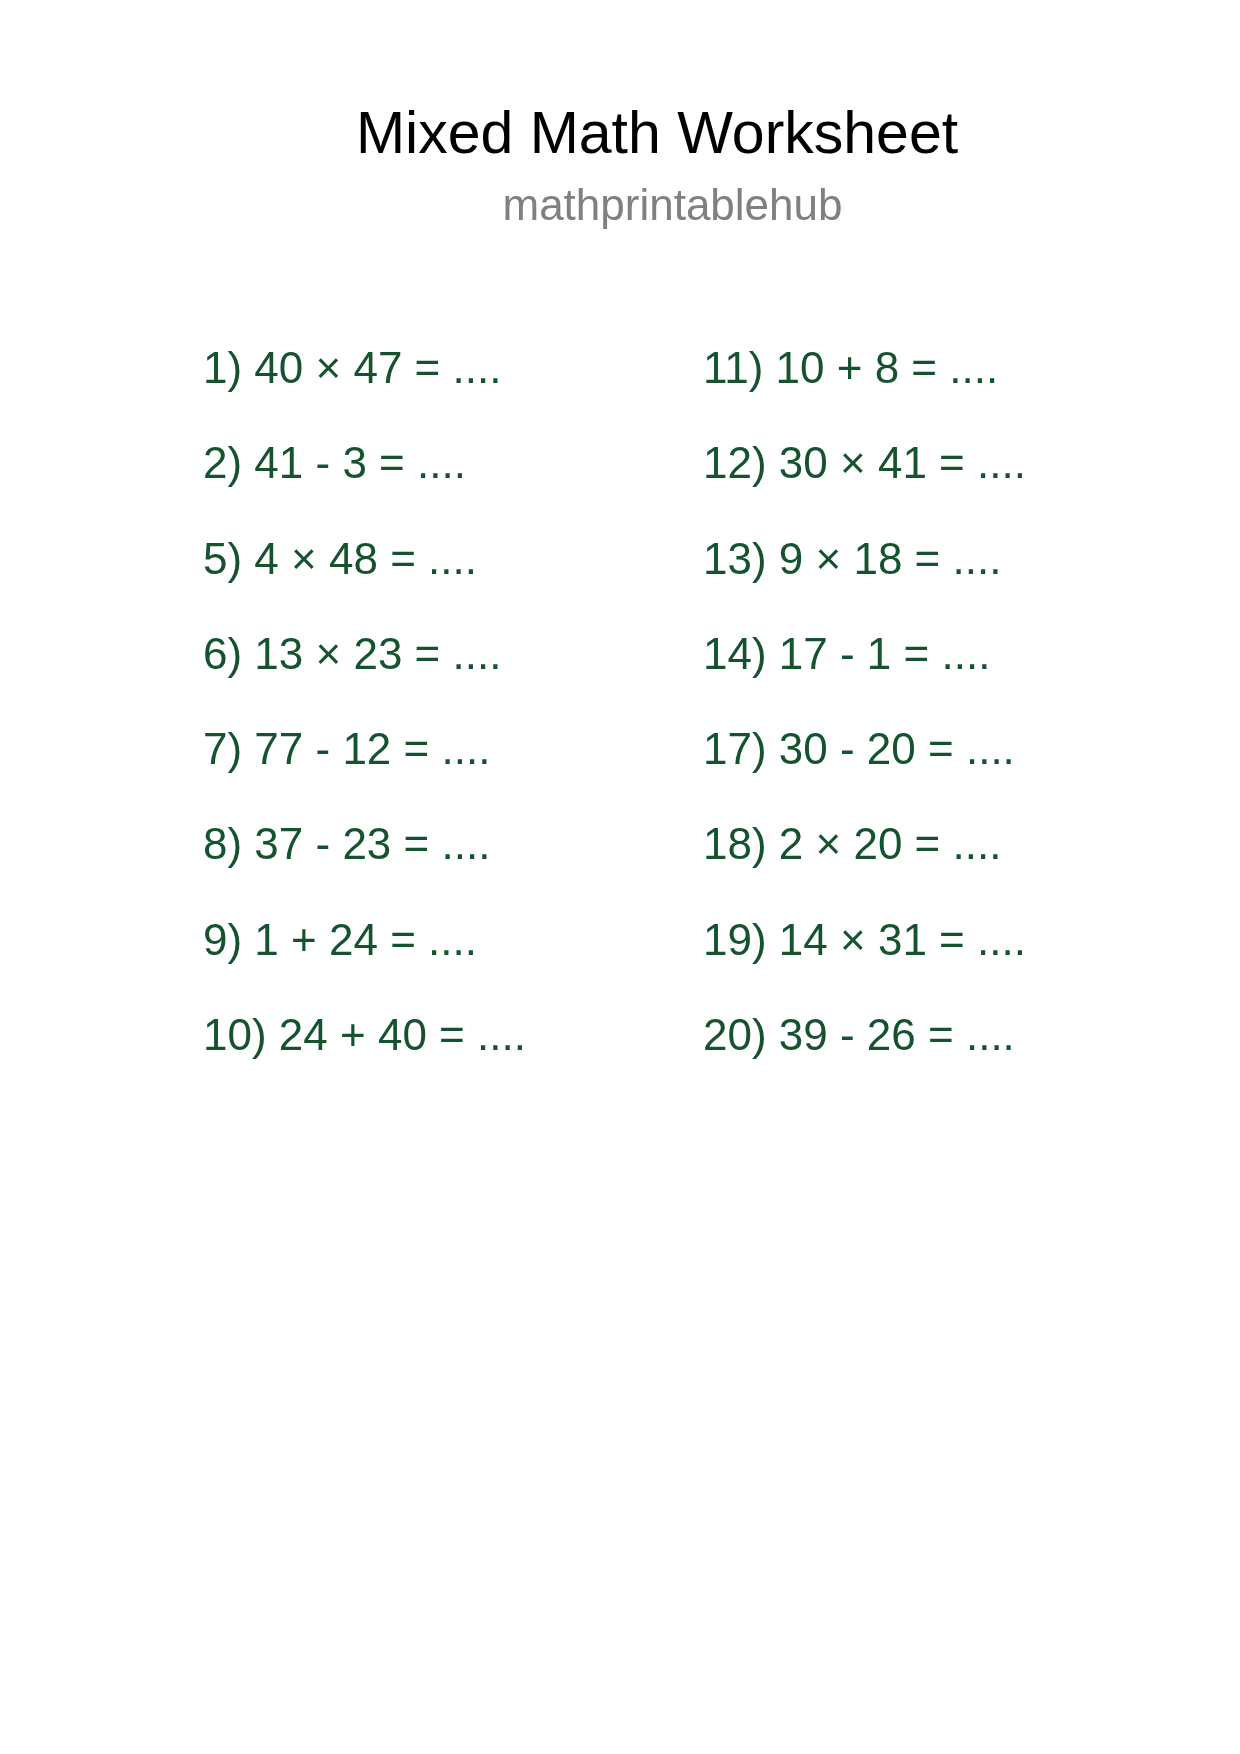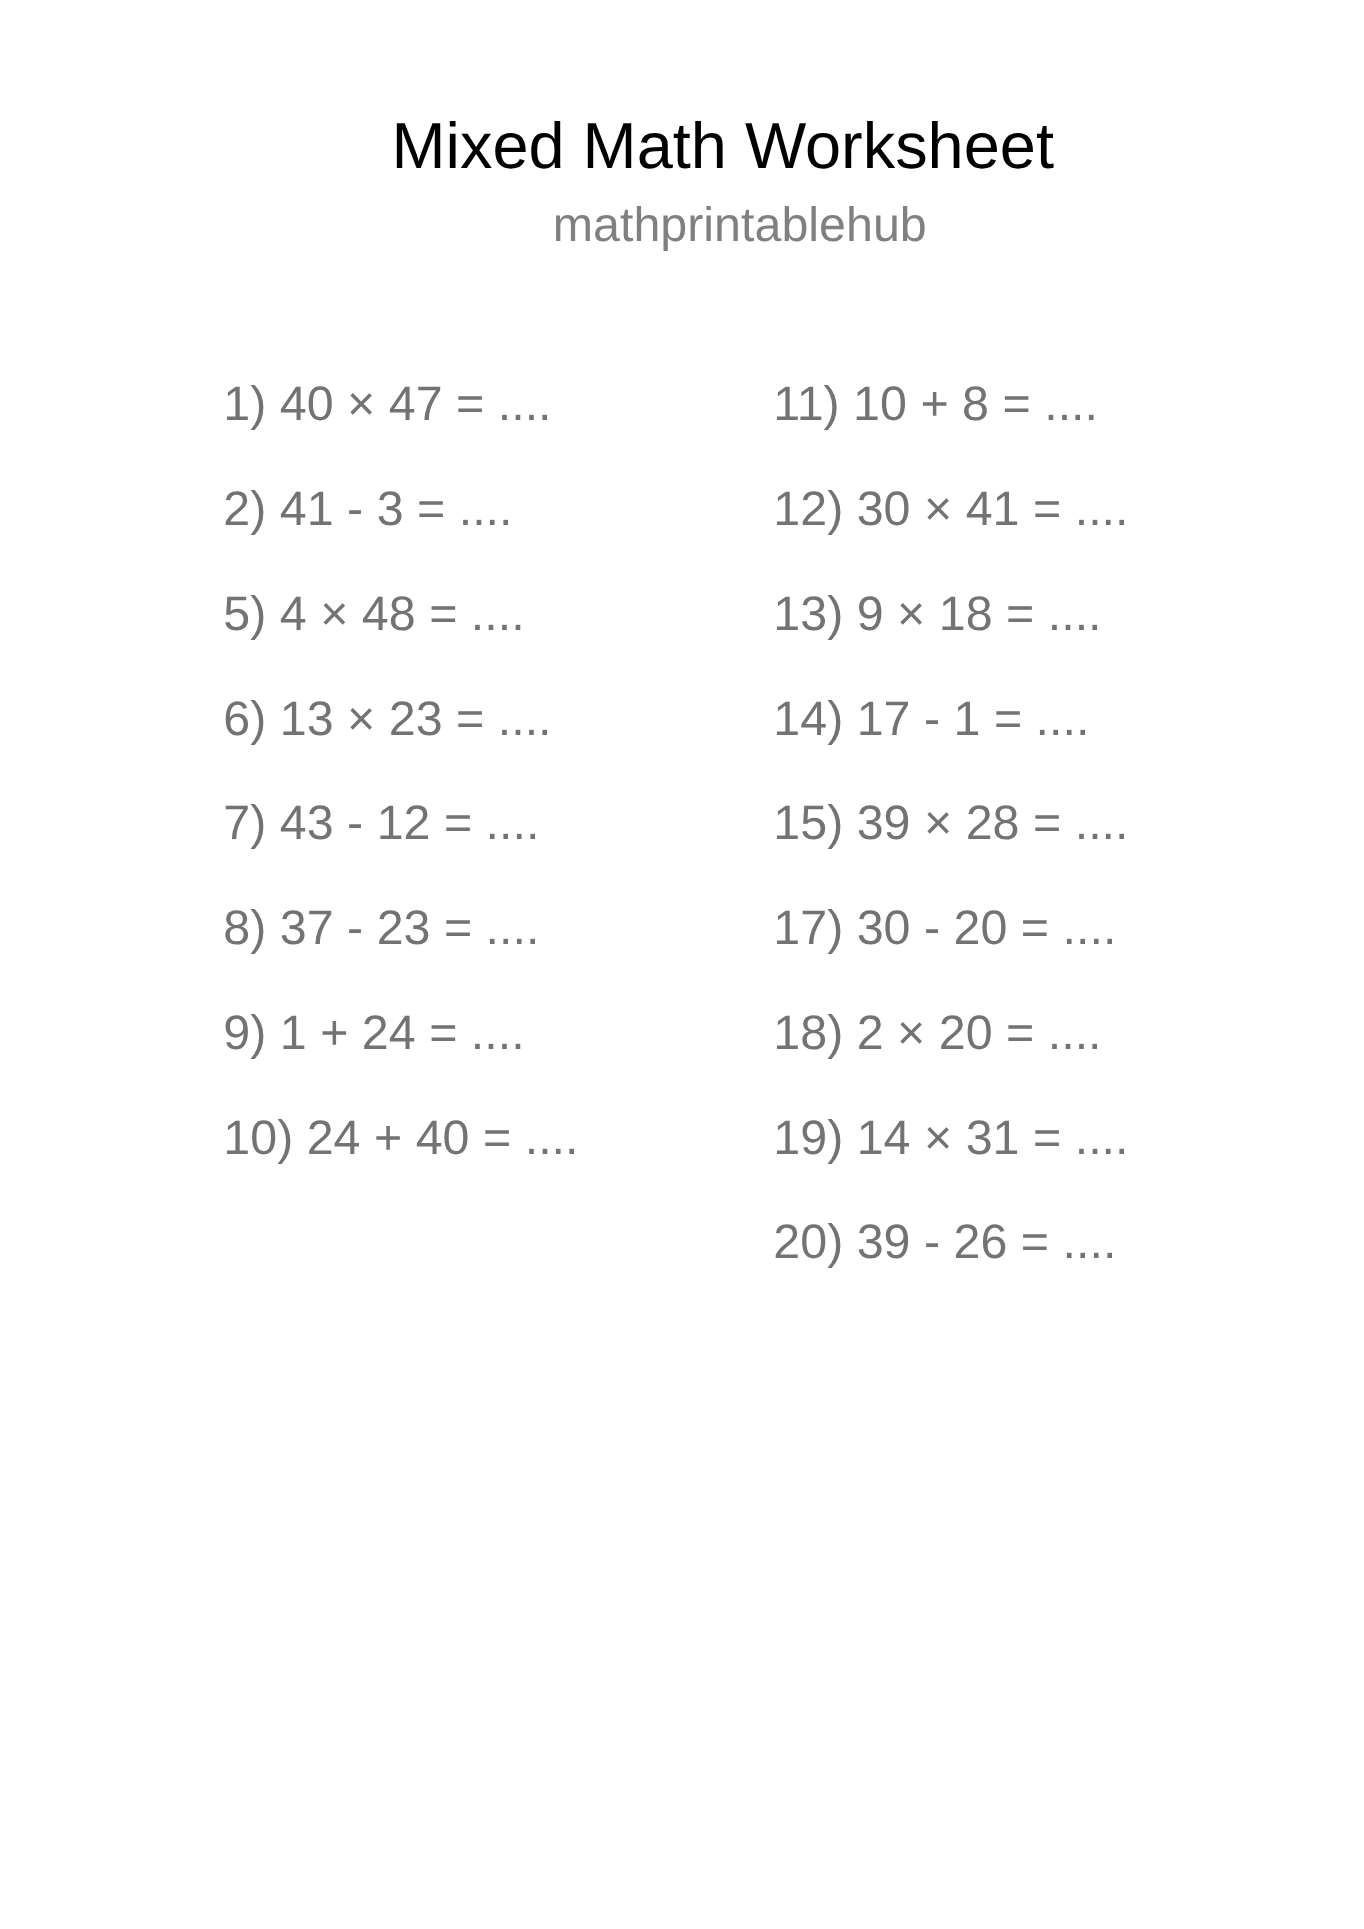--- a/index.html
+++ b/index.html
@@ -57,46 +57,45 @@
       position: absolute;
       top: 343px;
     }
     .column.left { left: 203px; }
     .column.right { left: 703px; }
     .problem {
       height: 95.3px;
       font-size: 44px;
       line-height: 50px;
       white-space: nowrap;
-      color: #737373;
+      color: #14532d;
     }
   </style>
 </head>
 <body>
 
 <div class="page">
   <h1 class="title">Mixed Math Worksheet</h1>
   <div class="subtitle">mathprintablehub</div>
 
   <div class="problems">
     <div class="column left">
       <div class="problem">1) 40 × 47 = ....</div>
       <div class="problem">2) 41 - 3 = ....</div>
       <div class="problem">5) 4 × 48 = ....</div>
       <div class="problem">6) 13 × 23 = ....</div>
-      <div class="problem">7) 43 - 12 = ....</div>
+      <div class="problem">7) 77 - 12 = ....</div>
       <div class="problem">8) 37 - 23 = ....</div>
       <div class="problem">9) 1 + 24 = ....</div>
       <div class="problem">10) 24 + 40 = ....</div>
     </div>
     <div class="column right">
       <div class="problem">11) 10 + 8 = ....</div>
       <div class="problem">12) 30 × 41 = ....</div>
       <div class="problem">13) 9 × 18 = ....</div>
       <div class="problem">14) 17 - 1 = ....</div>
-      <div class="problem">15) 39 × 28 = ....</div>
       <div class="problem">17) 30 - 20 = ....</div>
       <div class="problem">18) 2 × 20 = ....</div>
       <div class="problem">19) 14 × 31 = ....</div>
       <div class="problem">20) 39 - 26 = ....</div>
     </div>
   </div>
 </div>
 
 </body></html>

